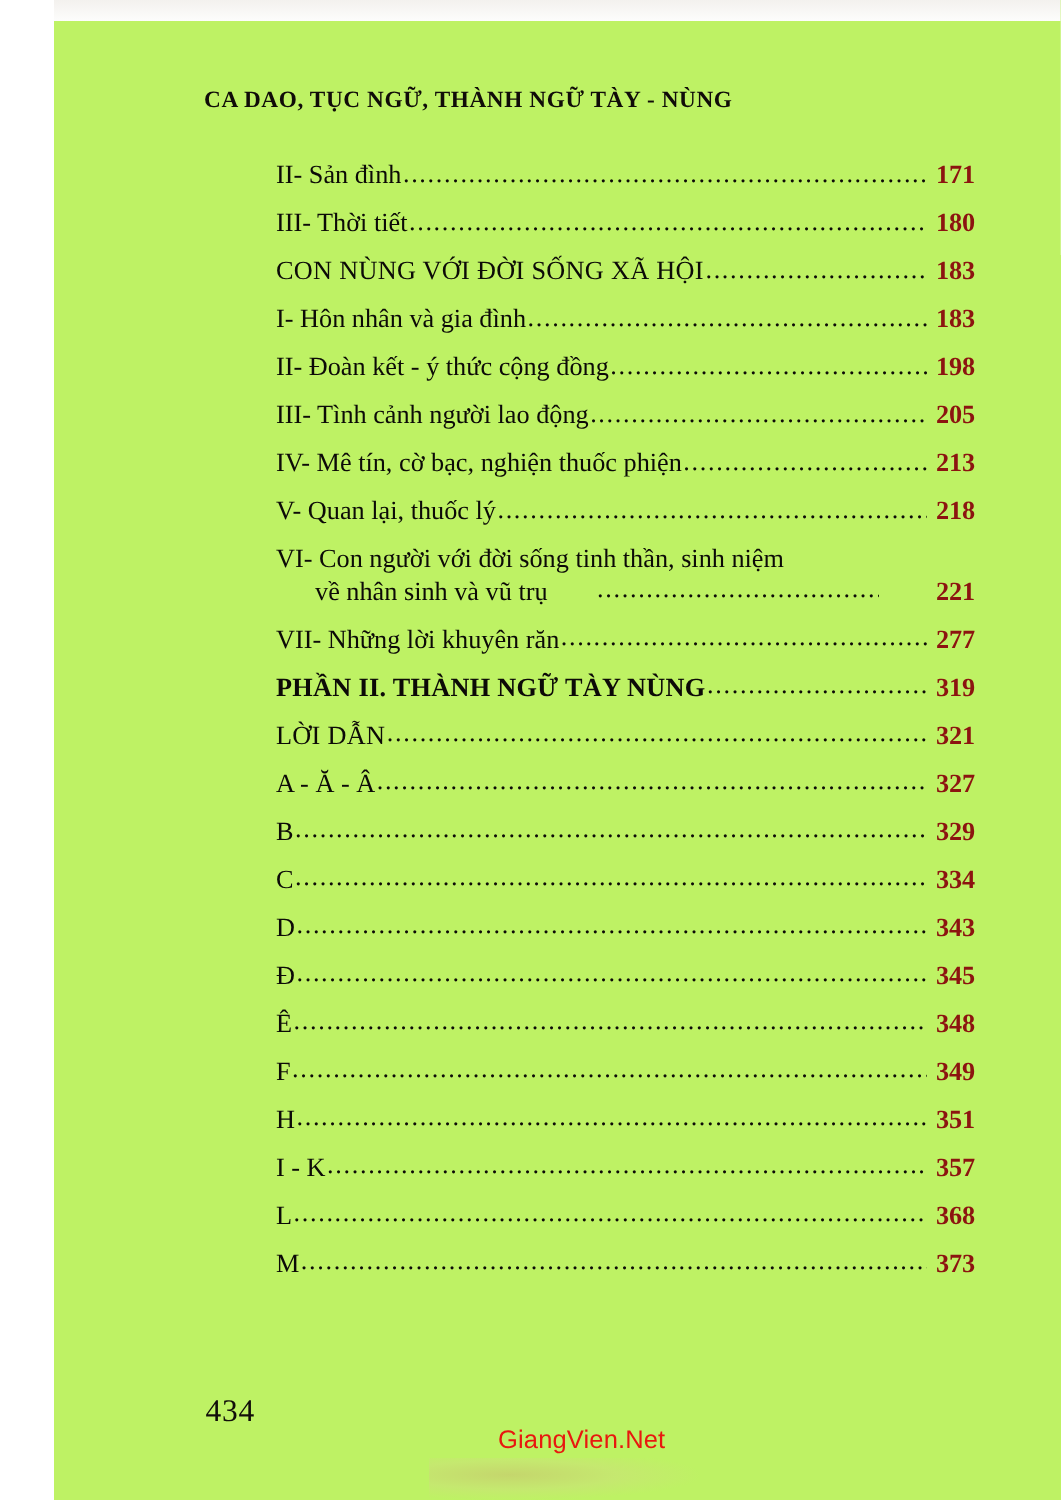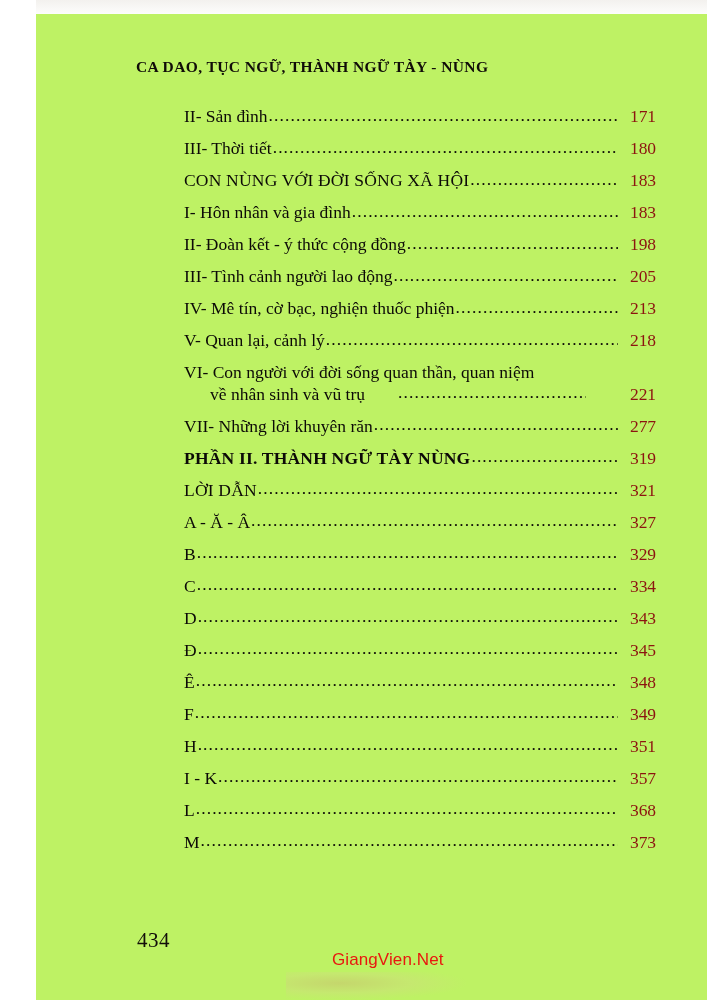--- a/index.html
+++ b/index.html
@@ -131,24 +131,24 @@
     position: absolute;
     left: 0;
     bottom: 0.06em;
     letter-spacing: 1.1px;
     font-size: 17.5px;
     color: #0c0a07;
     white-space: nowrap;
   }
   .toc-page {
     flex: 0 0 auto;
-    font-weight: normal;
+    font-weight: bold;
     color: #8c1410;
     min-width: 38px;
-    text-align: right;
+    text-align: center;
     letter-spacing: -0.1px;
   }
 
   
   .toc-entry.two-line {
     display: block;
     white-space: normal;
     margin-bottom: 14.5px;
   }
   .toc-entry.two-line .line-1 {
@@ -228,26 +228,26 @@
         <span class="toc-label">III- Tình cảnh người lao động</span>
         <span class="toc-leader"></span>
         <span class="toc-page" style="color: rgb(140, 20, 16);">205</span>
       </div>
       <div class="toc-entry">
         <span class="toc-label">IV- Mê tín, cờ bạc, nghiện thuốc phiện</span>
         <span class="toc-leader"></span>
         <span class="toc-page" style="color: rgb(140, 20, 16);">213</span>
       </div>
       <div class="toc-entry">
-        <span class="toc-label">V- Quan lại, cảnh lý</span>
+        <span class="toc-label">V- Quan lại, thuốc lý</span>
         <span class="toc-leader"></span>
         <span class="toc-page" style="color: rgb(140, 20, 16);">218</span>
       </div>
       <div class="toc-entry two-line">
-        <span class="line-1">VI- Con người với đời sống quan thần, quan niệm</span>
+        <span class="line-1">VI- Con người với đời sống tinh thần, sinh niệm</span>
         <span class="line-2">
           <span class="toc-label">về nhân sinh và vũ trụ</span>
           <span class="toc-leader"></span>
           <span class="toc-page" style="color: rgb(140, 20, 16);">221</span>
         </span>
       </div>
       <div class="toc-entry">
         <span class="toc-label">VII- Những lời khuyên răn</span>
         <span class="toc-leader"></span>
         <span class="toc-page" style="color: rgb(140, 20, 16);">277</span>

